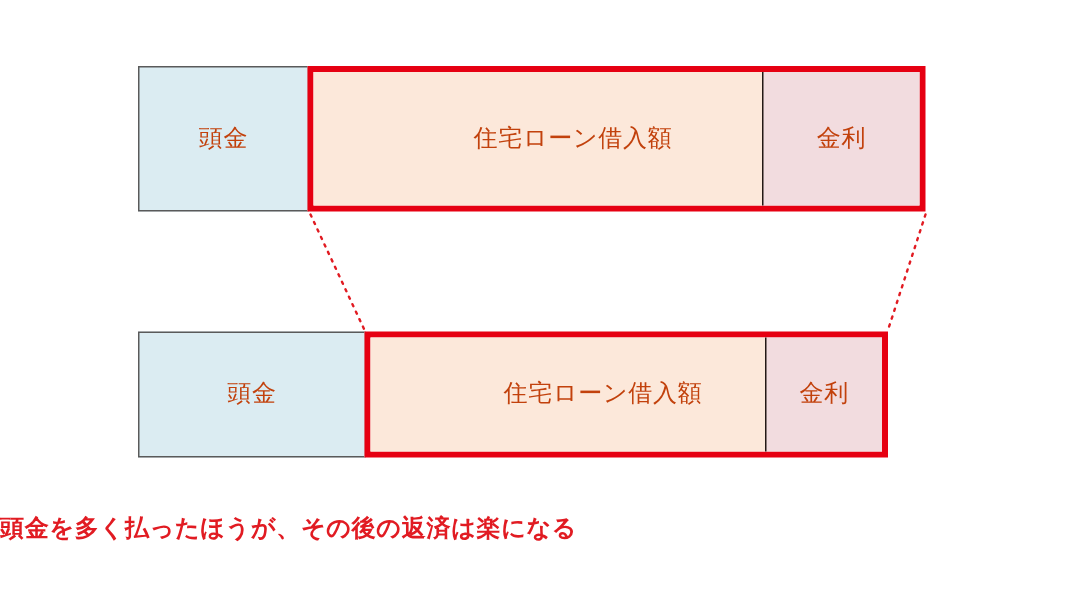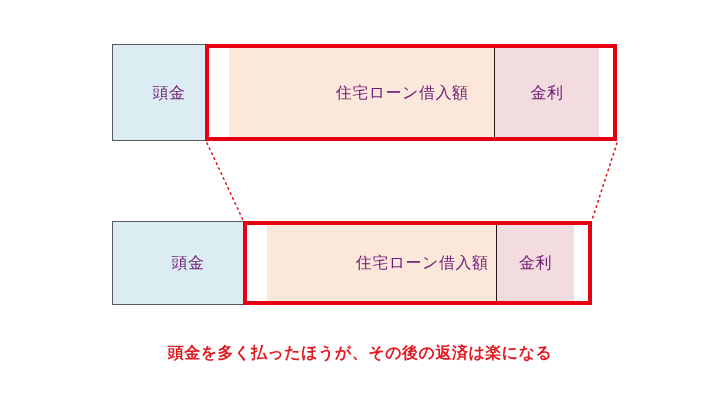--- a/index.html
+++ b/index.html
@@ -20,25 +20,24 @@
   }
 
   
   .seg {
     position: absolute;
     box-sizing: border-box;
     display: flex;
     align-items: center;
     justify-content: center;
     font-size: 16px;
-    color: #701a75;
+    color: #c2410c;
     letter-spacing: 0.5px;
     line-height: 1;
     white-space: nowrap;
-    margin-left: 20px;
   }
 
   
   .seg-down {
     background: #dbecf2;
     border: 1px solid #5a5a5a;
   }
 
   
   .loan-group {
@@ -56,21 +55,21 @@
   
   .seg-principal {
     background: #fce8da;
     left: 0;
     padding-left: 47px;
   }
 
   
   .seg-interest {
     background: #f2dcdf;
-    right: 14px;
+    right: 0;
     border-left: 1px solid #231815;
     text-align: center;
   }
 
   
   #bar1-down   { left: 92px;  top: 44px;  width: 114px; height: 97px; }
   #bar1-group  { left: 205px; top: 44px;  width: 412px; height: 97px; }
   #bar1-principal { width: 299px; }
   #bar1-interest  { width: 105px; }
 
@@ -89,21 +88,20 @@
     height: 405px;
     pointer-events: none;
   }
 
   
   #caption {
     position: absolute;
     left: 0;
     right: 0;
     top: 343px;
-    text-align: center;
     font-size: 16px;
     font-weight: bold;
     color: #e11b22;
     letter-spacing: 0.5px;
     line-height: 1.2;
     white-space: nowrap;
   }
 </style>
 </head>
 <body>

